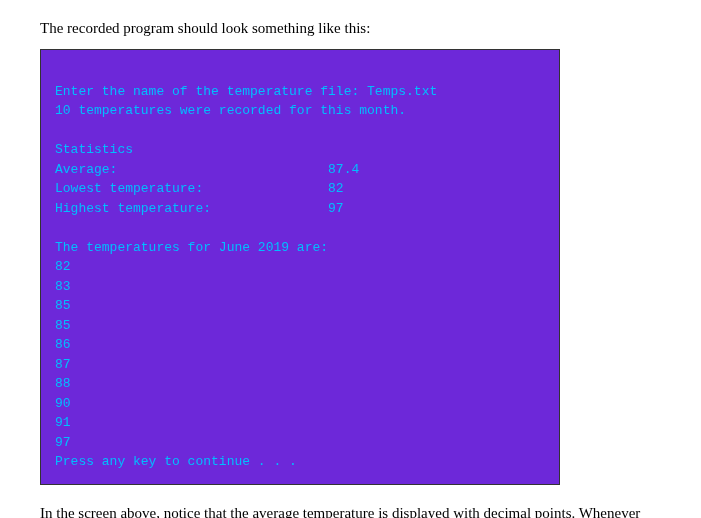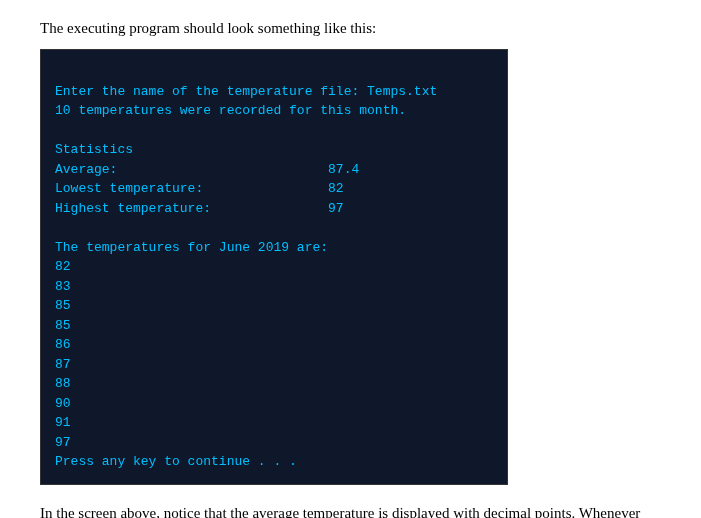--- a/index.html
+++ b/index.html
@@ -16,46 +16,46 @@
       padding: 20px 40px;
       max-width: 701px;
     }
 
     .intro-text {
       margin-bottom: 12px;
       font-size: 15px;
     }
 
     .terminal {
-      background: #0f172a;
+      background: #6d28d9;
       border: 1px solid #333;
       padding: 12px 14px;
       font-family: 'Courier New', Courier, monospace;
       font-size: 13px;
       color: #00bfff;
       line-height: 1.5;
       margin-bottom: 16px;
       white-space: pre;
-      width: 468px;
+      width: 520px;
     }
 
     .terminal .cyan {
       color: #00bfff;
     }
 
     .description {
       font-size: 15px;
       line-height: 1.6;
       margin-bottom: 14px;
     }
   </style>
 </head>
 <body>
 
-<p class="intro-text">The executing program should look something like this:</p>
+<p class="intro-text">The recorded program should look something like this:</p>
 
 <div class="terminal">
 <span><span class="cyan">Enter the name of the temperature file: Temps.txt
 10 temperatures were recorded for this month.
 
 Statistics
 Average:                           87.4
 Lowest temperature:                82
 Highest temperature:               97
 

